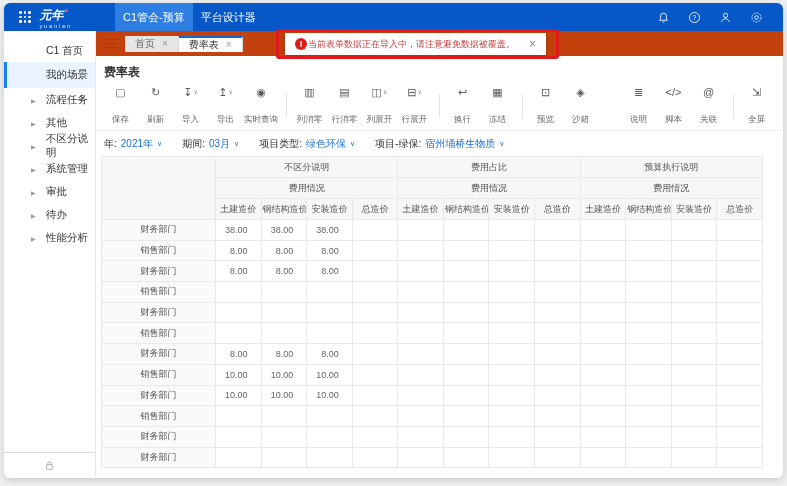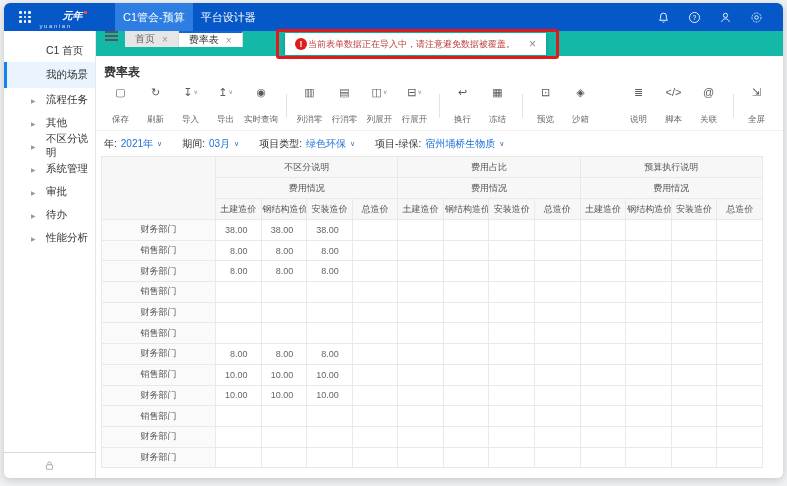--- a/index.html
+++ b/index.html
@@ -5,41 +5,41 @@
   html,body{margin:0;padding:0;}
   body{width:787px;height:486px;background:#eff1f2;font-family:"Liberation Sans",sans-serif;position:relative;overflow:hidden;}
   .stage{position:absolute;left:4px;top:3px;width:779px;height:475px;background:#fff;border-radius:6px;box-shadow:0 2px 8px rgba(0,0,0,.18);overflow:hidden;}
 
   
   .topbar{height:28px;background:#0658c9;display:flex;align-items:stretch;}
   .logo-area{width:111px;display:flex;align-items:center;gap:9px;padding-left:15px;box-sizing:border-box;}
   .grid-icon{display:grid;grid-template-columns:repeat(3,2.5px);gap:2px;cursor:pointer;}
   .grid-icon i{width:2.5px;height:2.5px;background:#fff;border-radius:50%;}
   .brand{color:#fff;line-height:1;}
-  .brand .cn{font-size:10px;font-weight:bold;font-style:italic;position:relative;display:inline-block;margin-left:23px;}
+  .brand .cn{font-size:12px;font-weight:bold;font-style:italic;position:relative;display:inline-block;}
   .brand .cn::after{content:"";position:absolute;right:-4px;top:0;width:3px;height:3px;background:#ff4438;}
   .brand .en{font-size:6px;letter-spacing:1.6px;opacity:.85;margin-top:1px;}
   .top-tabs{display:flex;}
   .top-tab{display:flex;align-items:center;padding:0 8px;color:#fff;font-size:11px;cursor:pointer;}
   .top-tab.active{background:#2e7de2;}
   .top-icons{margin-left:auto;display:flex;align-items:center;gap:17px;padding-right:20px;}
   .ti{width:14px;height:14px;display:flex;align-items:center;justify-content:center;color:#fff;cursor:pointer;}
   .ti svg{display:block;}
 
   
   .main{display:flex;height:447px;}
   .sidebar{width:92px;border-right:1px solid #e7e7e7;box-sizing:border-box;position:relative;padding-top:8px;background:#fff;flex:none;}
   .side-item{position:relative;height:23px;display:flex;align-items:center;padding-left:42px;font-size:10.5px;color:#333;cursor:pointer;}
   .side-item .arrow{position:absolute;left:27px;font-size:6px;color:#9a9a9a;top:50%;transform:translateY(-50%);}
   .side-item.active{background:#e9f4fe;height:26px;}
   .side-item.active::before{content:"";position:absolute;left:0;top:0;bottom:0;width:3px;background:#1283f0;}
   .side-bottom{position:absolute;bottom:0;left:0;right:0;height:25px;border-top:1px solid #d9d9d9;display:flex;align-items:center;justify-content:center;}
 
   .content{flex:1;display:flex;flex-direction:column;min-width:0;background:#fff;}
-  .tabstrip{height:25px;background:#14b8a6;display:flex;align-items:flex-start;}
+  .tabstrip{height:25px;background:#c2410c;display:flex;align-items:center;}
   .hamburger{width:29px;display:flex;flex-direction:column;justify-content:center;gap:2.5px;padding-left:9px;box-sizing:border-box;cursor:pointer;}
   .hamburger i{width:13px;height:1.5px;background:#555;}
   .doc-tab{display:flex;align-items:center;gap:7px;padding:0 10px;font-size:10px;color:#666;background:#e6e6e6;border-right:1px solid #d9d9d9;cursor:pointer;box-sizing:border-box;}
   .doc-tab.active{background:#fff;color:#333;border-top:2px solid #1467d2;}
   .doc-tab .close{color:#999;font-size:10px;}
 
   .page-head{padding:8px 8px 3px;}
   .page-title{font-size:12px;font-weight:bold;color:#333;}
 
   

